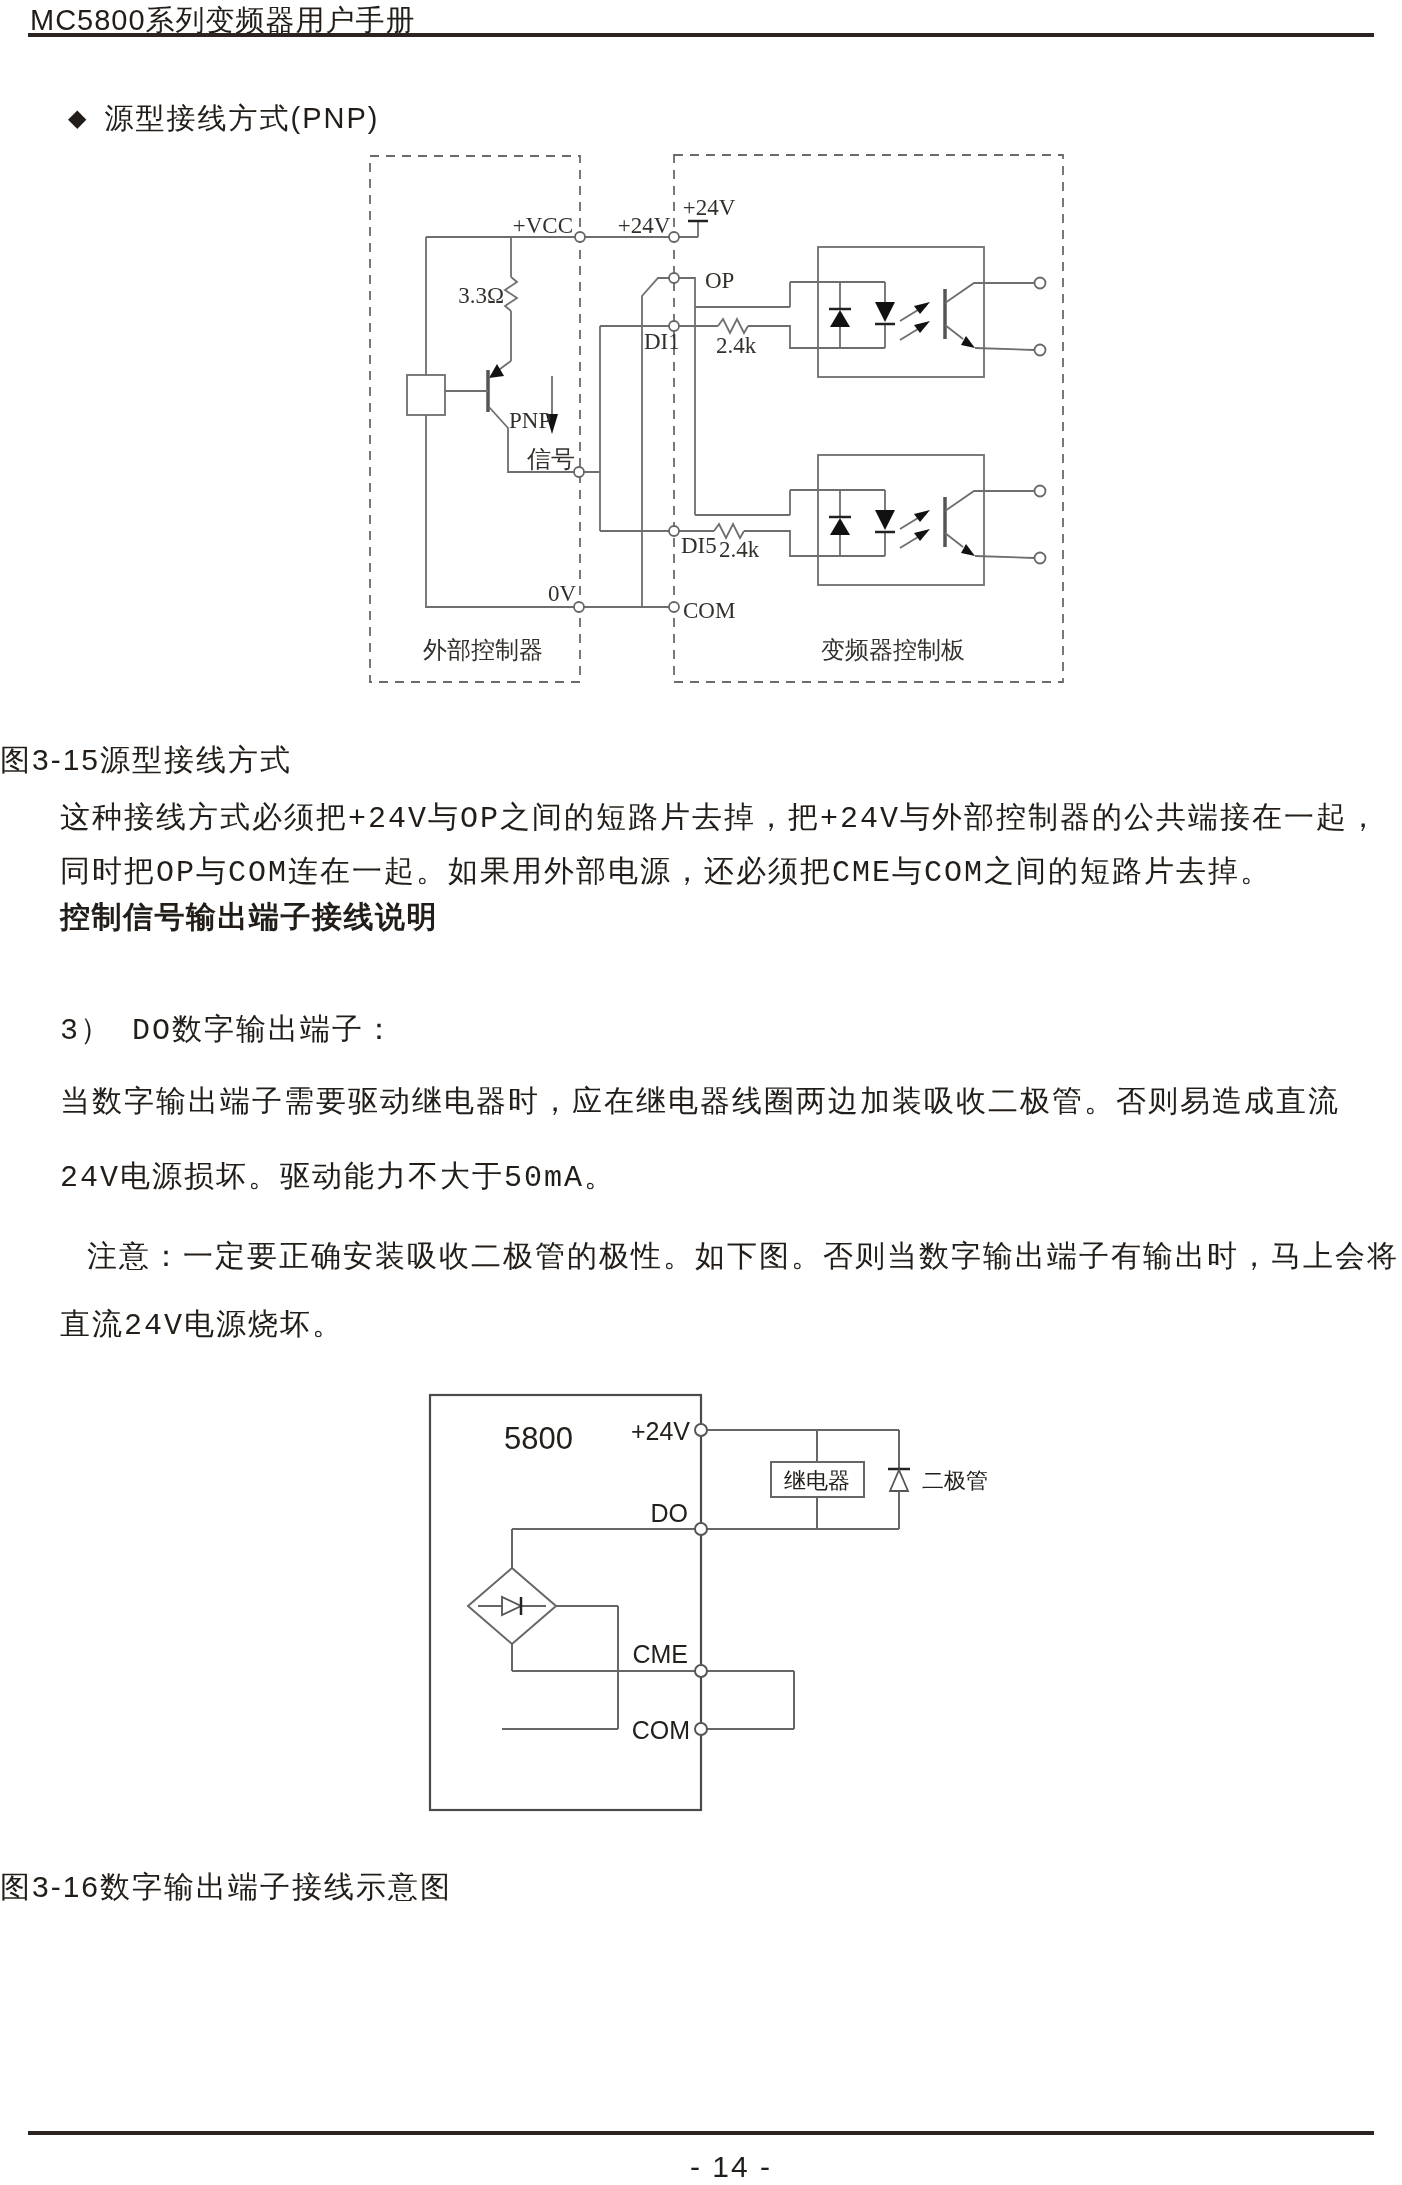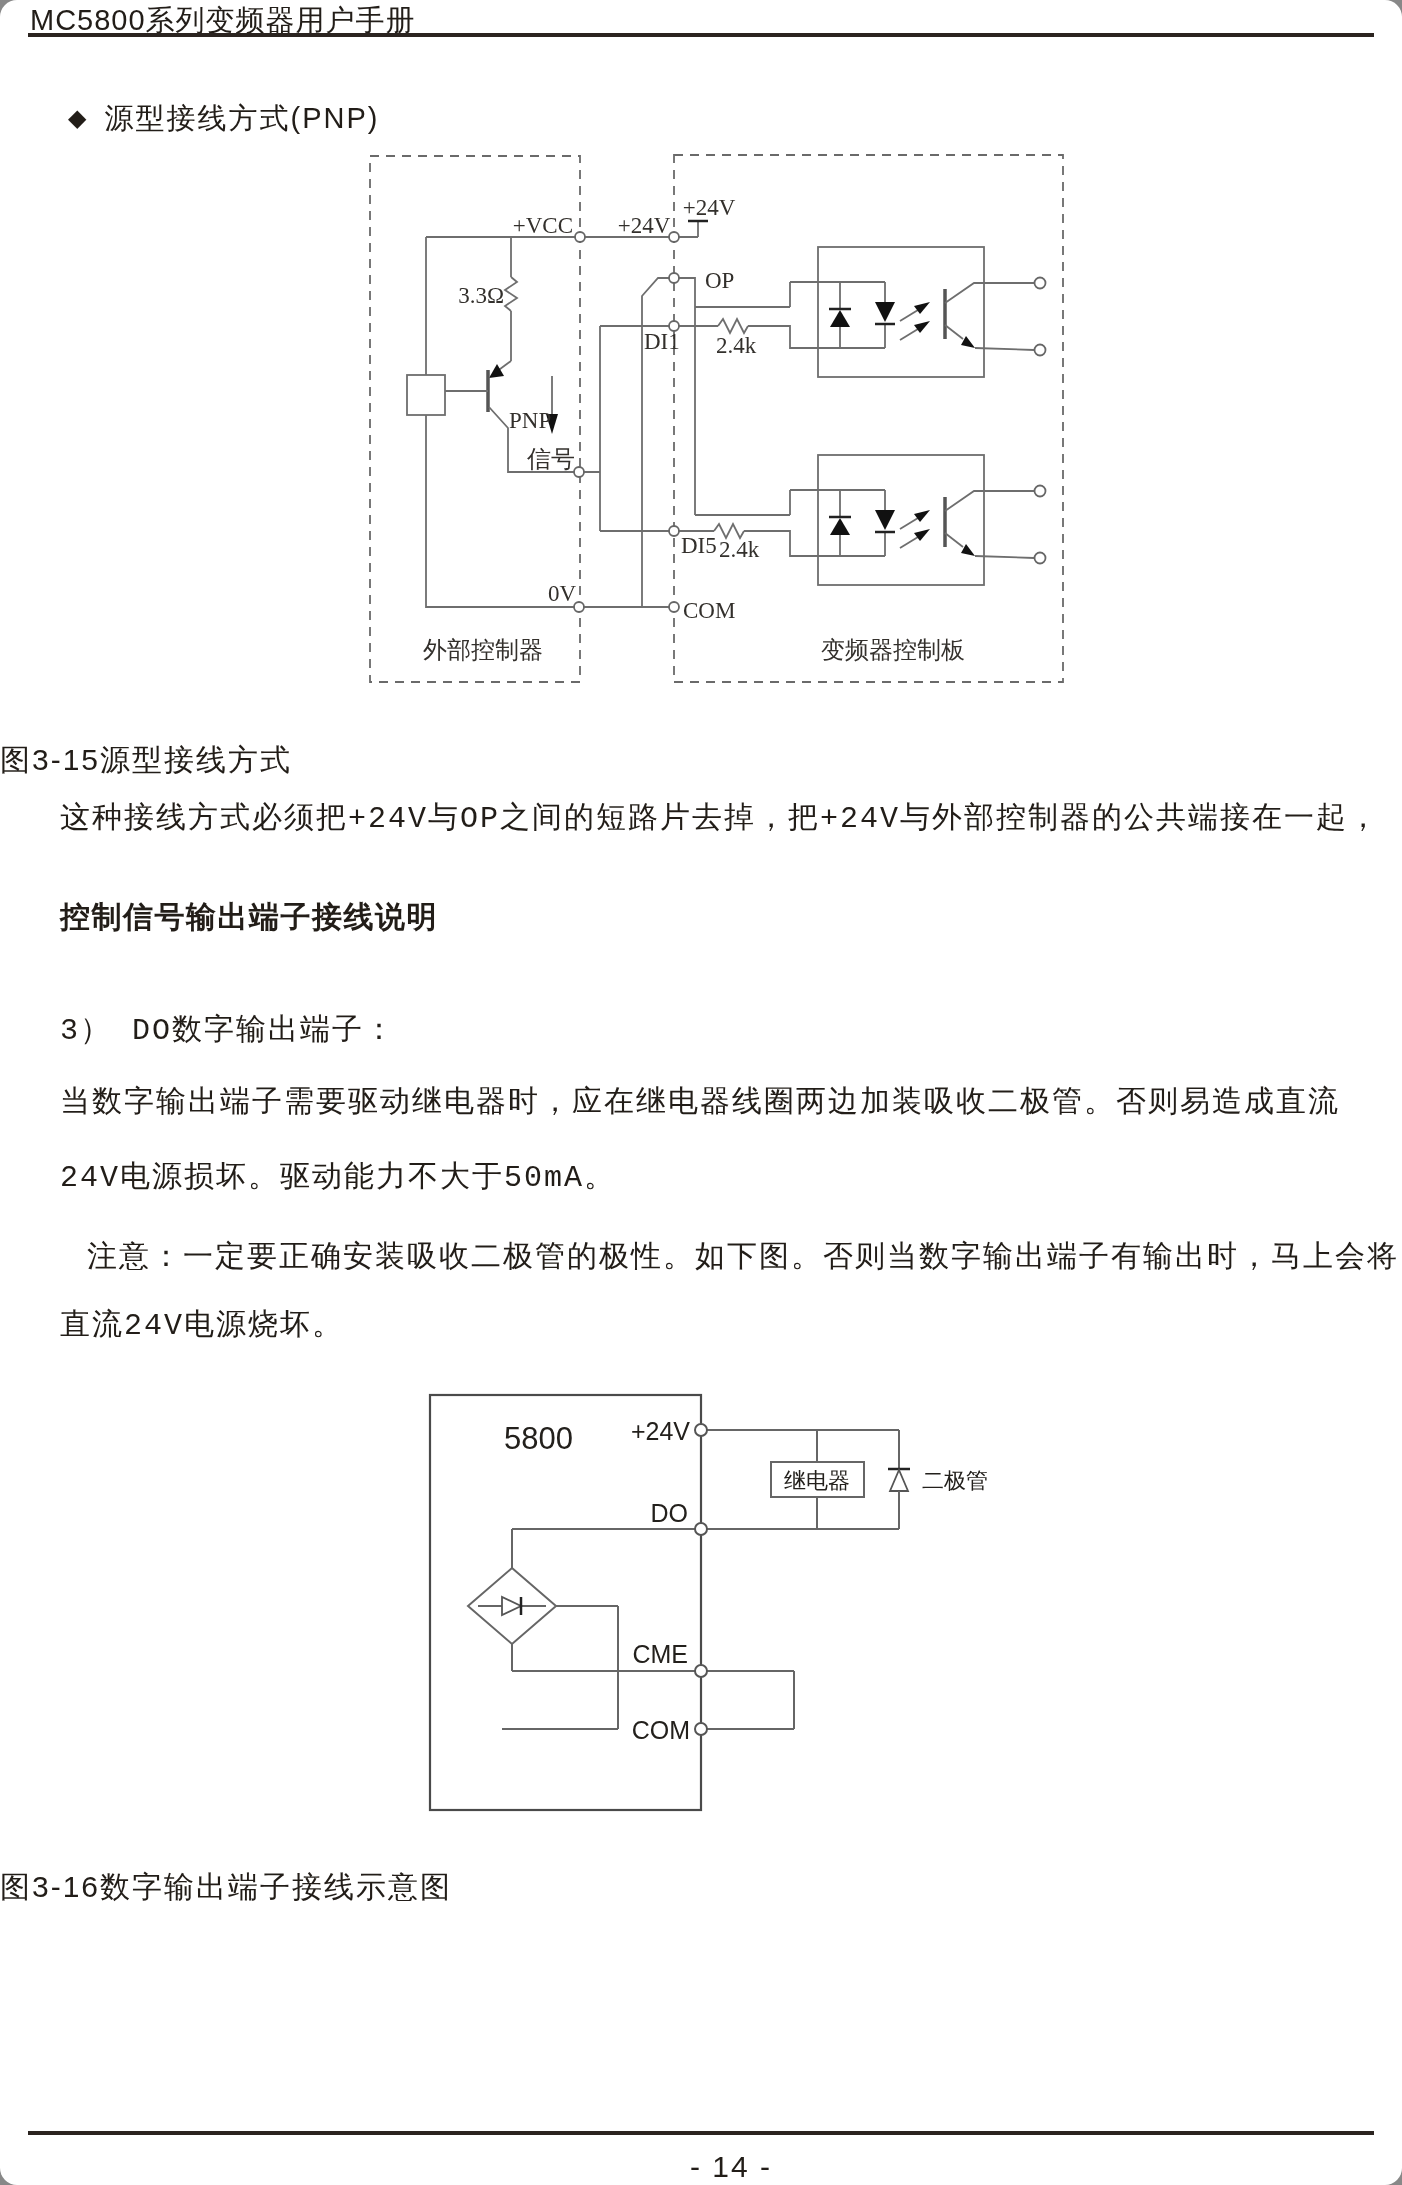--- a/index.html
+++ b/index.html
@@ -1,17 +1,17 @@
 <!DOCTYPE html>
 <html><head>
 <meta charset="utf-8">
 <style>
   html,body{margin:0;padding:0;background:#888;}
   .page{position:relative;width:1402px;height:2185px;background:#ffffff;overflow:hidden;
-        font-family:"Liberation Sans",sans-serif;color:#221d18;border-radius:17px;}
+        font-family:"Liberation Sans",sans-serif;color:#221d18;}
   .abs{position:absolute;white-space:nowrap;line-height:1;}
   .hdr-title{left:30px;top:6px;font-size:29px;letter-spacing:1px;}
   .hdr-rule{left:28px;top:33px;width:1346px;height:4px;background:#2b2420;}
   .bullet-line{left:68px;top:104px;font-size:29px;letter-spacing:2px;}
   .bullet-line .dm{font-size:24px;margin-right:16px;position:relative;top:-2px;}
   .caption{left:0;width:1402px;font-size:30px;letter-spacing:2px;}
   .cap15{top:745px;}
   .cap16{top:1872px;}
   .body-line{left:60px;font-size:30px;letter-spacing:2px;font-family:Liberation Mono, monospace;}
   .p1l1{top:804px;}
@@ -153,20 +153,21 @@
     <text class="lblS" x="719" y="557">2.4k</text>
     <text class="lblS" x="548" y="601">0V</text>
     <text class="lblS" x="683" y="618">COM</text>
     <text class="lblC" x="483" y="658" text-anchor="middle">外部控制器</text>
     <text class="lblC" x="893" y="658" text-anchor="middle">变频器控制板</text>
   </svg>
 
   <div class="abs caption cap15">图3-15源型接线方式</div>
 
   <div class="abs body-line p1l1">这种接线方式必须把+24V与OP之间的短路片去掉，把+24V与外部控制器的公共端接在一起，</div>
+  <div class="abs body-line p1l2">同时把OP与COM连在一起。如果用外部电源，还必须把CME与COM之间的短路片去掉。</div>
 
   <div class="abs body-line headline">控制信号输出端子接线说明</div>
   <div class="abs body-line item3">3） DO数字输出端子：</div>
   <div class="abs body-line p2l1">当数字输出端子需要驱动继电器时，应在继电器线圈两边加装吸收二极管。否则易造成直流</div>
   <div class="abs body-line p2l2">24V电源损坏。驱动能力不大于50mA。</div>
   <div class="abs body-line p3l1">注意：一定要正确安装吸收二极管的极性。如下图。否则当数字输出端子有输出时，马上会将</div>
   <div class="abs body-line p3l2">直流24V电源烧坏。</div>
 
   <svg style="left:415px;top:1385px;" width="580" height="445" viewBox="415 1385 580 445">
     <g>

